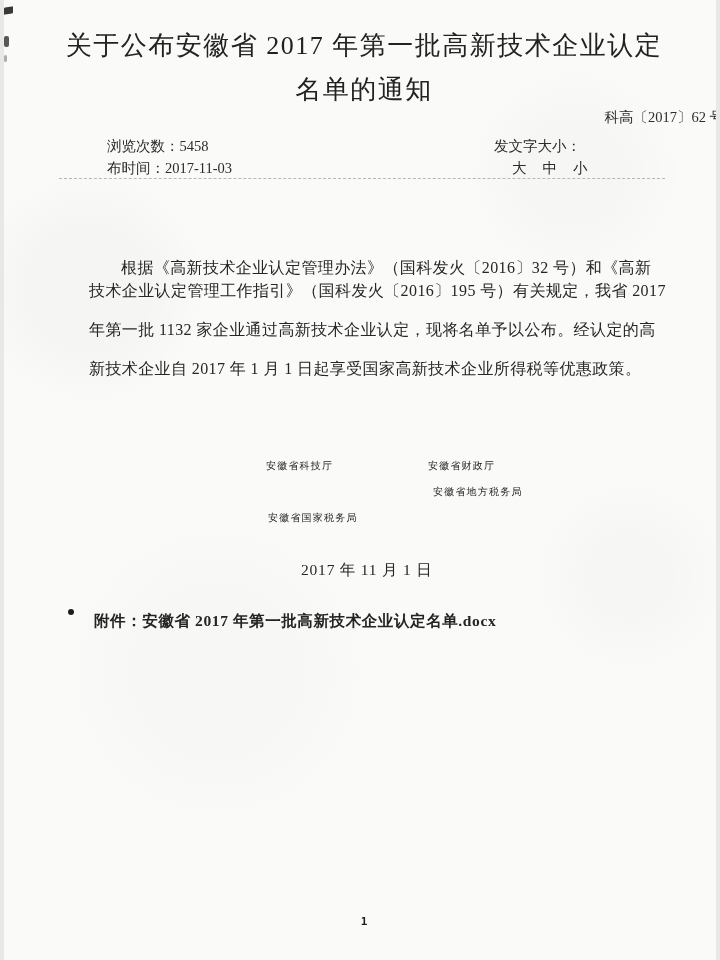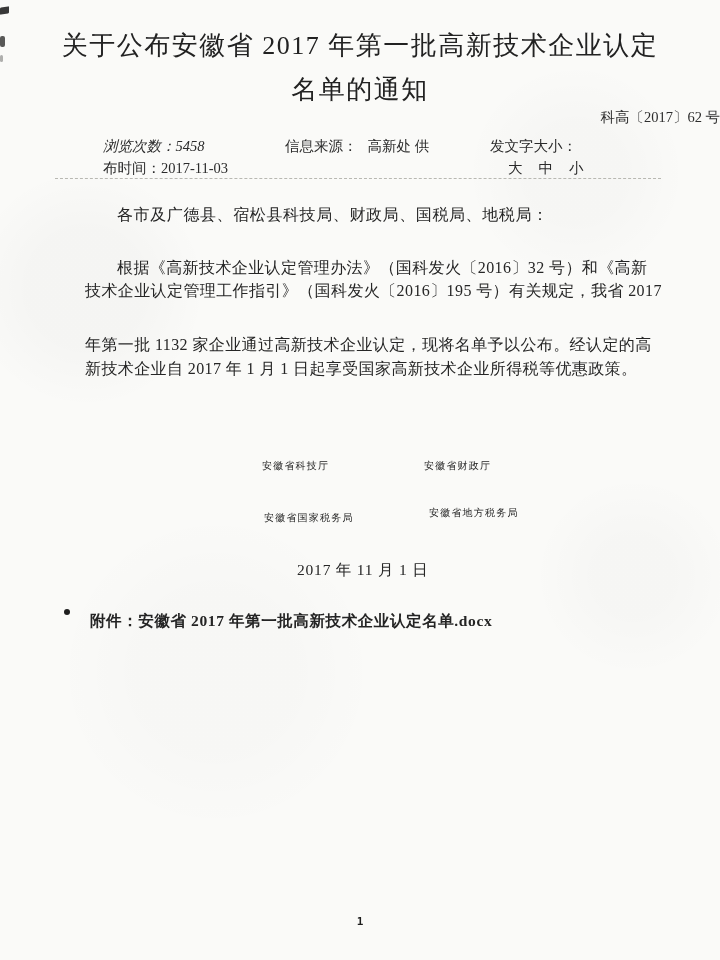--- a/index.html
+++ b/index.html
@@ -10,21 +10,20 @@
     margin: 0 auto;
     background: #fafaf8;
     background-image:
       radial-gradient(circle at 12% 30%, rgba(0,0,0,0.018) 0 60px, transparent 120px),
       radial-gradient(circle at 80% 18%, rgba(0,0,0,0.015) 0 50px, transparent 110px),
       radial-gradient(circle at 30% 70%, rgba(0,0,0,0.012) 0 80px, transparent 160px),
       radial-gradient(circle at 88% 60%, rgba(0,0,0,0.015) 0 40px, transparent 100px);
     overflow: hidden;
     font-family: "Liberation Serif", "DejaVu Serif", serif;
     color: #2a2a2a;
-    padding-left: 8px;
   }
   .abs { position: absolute; }
 
   
   .title-block {
     top: 24px; left: 0; width: 720px;
     text-align: center;
     font-size: 26px;
     line-height: 44px;
     letter-spacing: 1.5px;
@@ -34,21 +33,21 @@
   
   .doc-number {
     top: 108px; left: 0; width: 720px;
     text-align: right;
     font-size: 14.5px;
     color: #2d2d2d;
   }
 
   
   .meta-line { font-size: 14.5px; line-height: 21px; color: #2b2b2b; white-space: nowrap; }
-  .meta-col1 { top: 136px; left: 103px; font-style: italic; }
+  .meta-col1 { top: 136px; left: 103px; }
   .meta-col1b { top: 158px; left: 103px; }
   .meta-col2 { top: 136px; left: 285px; }
   .meta-col3 { top: 136px; left: 490px; }
   .meta-col3b { top: 158px; left: 508px; letter-spacing: 2px; }
   .meta-col3b span { margin-right: 14px; cursor: pointer; }
   .meta-gap { display: inline-block; width: 10px; }
 
   .dotted-rule {
     top: 178px; left: 55px; width: 606px; height: 0;
     border-top: 1px dashed #b8b8b2;
@@ -66,36 +65,36 @@
     left: 85px; width: 560px;
     font-size: 16px;
     line-height: 20px;
     letter-spacing: 0.4px;
     white-space: nowrap;
     color: #262626;
   }
   .para-line.indent { left: 117px; }
   .pl0 { top: 258px; }
   .pl1 { top: 281px; }
-  .pl2 { top: 335px; }
+  .pl2 { top: 320px; }
   .pl3 { top: 359px; }
 
   
   .sig {
     font-size: 10px;
     font-weight: 400;
     letter-spacing: 1.2px;
     white-space: nowrap;
     color: #242424;
     margin-left: 44px;
   }
   .sig-r1a { top: 459px; left: 218px; }
   .sig-r1b { top: 459px; left: 380px; }
   .sig-r2a { top: 511px; left: 220px; text-align: right; }
-  .sig-r2b { top: 506px; left: 385px; }
+  .sig-r2b { top: 485px; left: 385px; }
   .sig-date {
     top: 560px; left: 253px;
     font-size: 15.5px;
     letter-spacing: 0.8px;
     white-space: nowrap;
     color: #262626;
     margin-left: 44px;
   }
 
   
@@ -142,33 +141,31 @@
 
   <div class="abs title-block">
     <div>关于公布安徽省 2017 年第一批高新技术企业认定</div>
     <div>名单的通知</div>
   </div>
 
   <div class="abs doc-number">科高〔2017〕62 号</div>
 
   <div class="abs meta-line meta-col1"><span>浏览次数：</span><span>5458</span></div>
 
-  <div class="abs meta-line meta-col2"><span>信息来源：</span><span class="meta-gap"></span><span>高新处 供</span></div>
 
   <div class="abs meta-line meta-col3">发文字大小：</div>
 
   <div class="abs meta-line meta-col1b"><span>布时间：</span><span>2017-11-03</span></div>
 
   <div class="abs meta-line meta-col3b">
     <span>大</span><span>中</span><span>小</span>
   </div>
 
   <div class="abs dotted-rule"></div>
 
-  <div class="abs salutation">各市及广德县、宿松县科技局、财政局、国税局、地税局：</div>
 
   <div class="abs para-line indent pl0">根据《高新技术企业认定管理办法》（国科发火〔2016〕32 号）和《高新</div>
   <div class="abs para-line pl1">技术企业认定管理工作指引》（国科发火〔2016〕195 号）有关规定，我省 2017</div>
   <div class="abs para-line pl2">年第一批 1132 家企业通过高新技术企业认定，现将名单予以公布。经认定的高</div>
   <div class="abs para-line pl3">新技术企业自 2017 年 1 月 1 日起享受国家高新技术企业所得税等优惠政策。</div>
 
   <div class="abs sig sig-r1a">安徽省科技厅</div>
   <div class="abs sig sig-r1b">安徽省财政厅</div>
   <div class="abs sig sig-r2a">安徽省国家税务局</div>
   <div class="abs sig sig-r2b">安徽省地方税务局</div>

